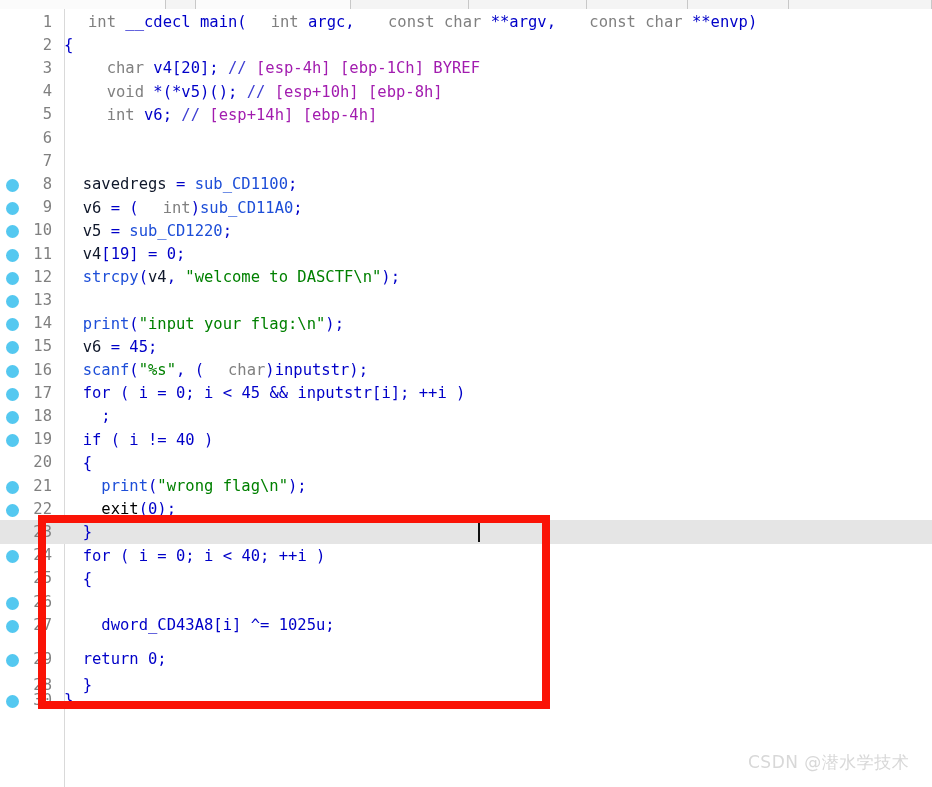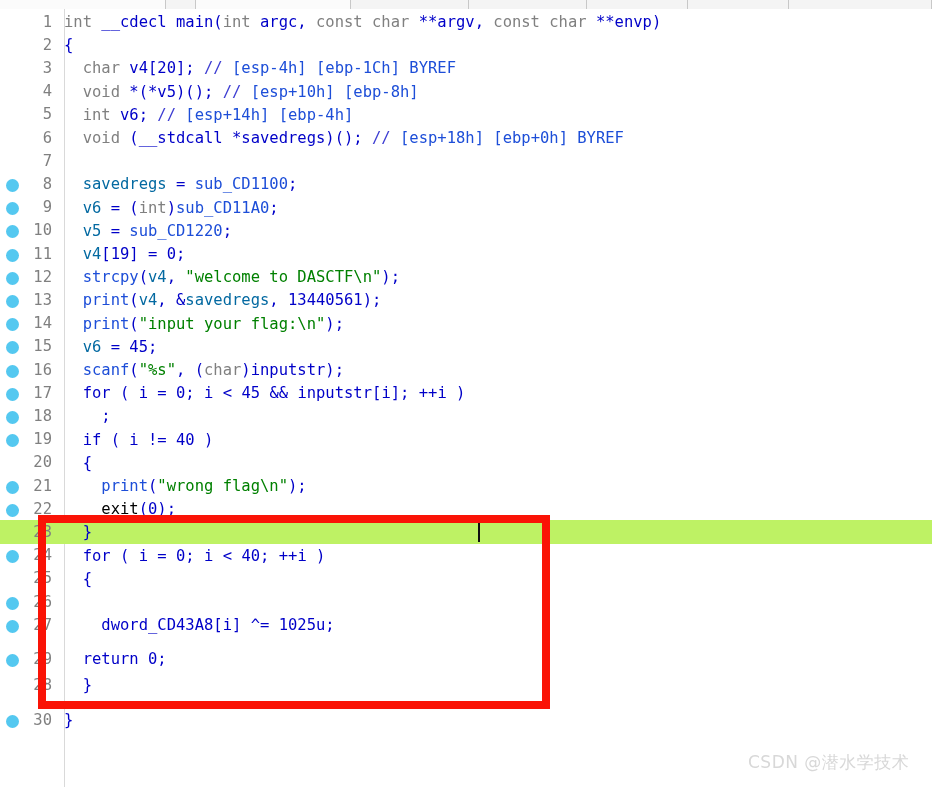--- a/index.html
+++ b/index.html
@@ -33,47 +33,47 @@
   }
   #gutter-fill{
     position:absolute;left:57px;top:0;width:7px;height:778px;
     background:#ffffff;border-right:1px solid #d9d9d9;
   }
   
   .row{
     position:absolute;left:0;width:932px;height:23.2px;
     white-space:pre;
   }
-  .row.hl{background:#bef264;}
+  .row.hl{background:#e5e5e5;}
   .bp{
     position:absolute;left:6px;top:6.5px;width:13px;height:13px;
     border-radius:50%;background:#54c8f0;
   }
   .lnum{
     position:absolute;left:0;width:52px;text-align:right;
     top:3.5px;
     font-size:15.5px;line-height:17px;
     color:#808080;
     font-family:"DejaVu Sans Mono","Liberation Mono",monospace;
   }
   .code{
     position:absolute;left:64px;top:3px;
     font-size:15.5px;line-height:18px;
     font-family:"DejaVu Sans Mono","Liberation Mono",monospace;
     letter-spacing:0px;
     color:#0000c8;
     white-space:pre;
   }
   
-  .kw   {color:#808080;}
+  .kw   {color:#808080;padding-left:24px;}
   .fn   {color:#1d4ed8;}
-  .var  {color:#0369a1;}
+  .var  {color:#0f172a;}
   .str  {color:#008000;}
   .num  {color:#0000c8;}
-  .cmt  {color:#1d4ed8;text-align:center;}
+  .cmt  {color:#a21caf;text-align:center;}
   .cmts {color:#3c3cd2;}
   .dflt {color:#0000c8;}
   .ext  {color:#000000;}
   
   #caret{
     position:absolute;left:478px;top:511px;width:1.6px;height:22px;
     background:#101010;
   }
   
   #annot{
@@ -107,44 +107,44 @@
 
 <div id="editor">
   <div id="gutter"></div>
   <div id="gutter-fill"></div>
   <div id="rows">
       <div class="row" style="top: 1px;"><div class="lnum">1</div><div class="code"><span class="kw">int </span><span class="dflt">__cdecl </span><span class="dflt">main</span><span class="dflt">(</span><span class="kw">int </span><span class="dflt">argc</span><span class="dflt">, </span><span class="kw">const char </span><span class="dflt">**argv, </span><span class="kw">const char </span><span class="dflt">**envp)</span></div></div>
       <div class="row" style="top: 24.2px;"><div class="lnum">2</div><div class="code"><span class="dflt">{</span></div></div>
       <div class="row" style="top: 47.4px;"><div class="lnum">3</div><div class="code"><span class="dflt">  </span><span class="kw">char </span><span class="dflt">v4[</span><span class="num">20</span><span class="dflt">]; </span><span class="cmts">//</span><span class="cmt"> [esp-4h] [ebp-1Ch] BYREF</span></div></div>
       <div class="row" style="top: 70.6px;"><div class="lnum">4</div><div class="code"><span class="dflt">  </span><span class="kw">void </span><span class="dflt">*(*v5)(); </span><span class="cmts">//</span><span class="cmt"> [esp+10h] [ebp-8h]</span></div></div>
       <div class="row" style="top: 93.8px;"><div class="lnum">5</div><div class="code"><span class="dflt">  </span><span class="kw">int </span><span class="dflt">v6; </span><span class="cmts">//</span><span class="cmt"> [esp+14h] [ebp-4h]</span></div></div>
-      <div class="row" style="top: 117px;"><div class="lnum">6</div><div class="code"><span class="dflt">  </span><span class="kw">void </span><span class="dflt">(__stdcall *savedregs)(); </span><span class="cmts">//</span><span class="cmt"> [esp+18h] [ebp+0h] BYREF</span></div></div>
+      <div class="row" style="top: 117px;"><div class="lnum">6</div></div>
       <div class="row" style="top: 140.2px;"><div class="lnum">7</div><div class="code"></div></div>
       <div class="row" style="top: 163.4px;"><div class="bp"></div><div class="lnum">8</div><div class="code"><span class="dflt">  </span><span class="var">savedregs</span><span class="dflt"> = </span><span class="fn">sub_CD1100</span><span class="dflt">;</span></div></div>
       <div class="row" style="top: 186.6px;"><div class="bp"></div><div class="lnum">9</div><div class="code"><span class="dflt">  </span><span class="var">v6</span><span class="dflt"> = (</span><span class="kw">int</span><span class="dflt">)</span><span class="fn">sub_CD11A0</span><span class="dflt">;</span></div></div>
       <div class="row" style="top: 209.8px;"><div class="bp"></div><div class="lnum">10</div><div class="code"><span class="dflt">  </span><span class="var">v5</span><span class="dflt"> = </span><span class="fn">sub_CD1220</span><span class="dflt">;</span></div></div>
       <div class="row" style="top: 233px;"><div class="bp"></div><div class="lnum">11</div><div class="code"><span class="dflt">  </span><span class="var">v4</span><span class="dflt">[</span><span class="num">19</span><span class="dflt">] = </span><span class="num">0</span><span class="dflt">;</span></div></div>
       <div class="row" style="top: 256.2px;"><div class="bp"></div><div class="lnum">12</div><div class="code"><span class="dflt">  </span><span class="fn">strcpy</span><span class="dflt">(</span><span class="var">v4</span><span class="dflt">, </span><span class="str">"welcome to DASCTF\n"</span><span class="dflt">);</span></div></div>
-      <div class="row" style="top: 279.4px;"><div class="bp"></div><div class="lnum">13</div><div class="code"><span class="dflt">  </span><span class="fn">print</span><span class="dflt">(</span><span class="var">v4</span><span class="dflt">, &amp;</span><span class="var">savedregs</span><span class="dflt">, </span><span class="num">13440561</span><span class="dflt">);</span></div></div>
+      <div class="row" style="top: 279.4px;"><div class="bp"></div><div class="lnum">13</div></div>
       <div class="row" style="top: 302.6px;"><div class="bp"></div><div class="lnum">14</div><div class="code"><span class="dflt">  </span><span class="fn">print</span><span class="dflt">(</span><span class="str">"input your flag:\n"</span><span class="dflt">);</span></div></div>
       <div class="row" style="top: 325.8px;"><div class="bp"></div><div class="lnum">15</div><div class="code"><span class="dflt">  </span><span class="var">v6</span><span class="dflt"> = </span><span class="num">45</span><span class="dflt">;</span></div></div>
       <div class="row" style="top: 349px;"><div class="bp"></div><div class="lnum">16</div><div class="code"><span class="dflt">  </span><span class="fn">scanf</span><span class="dflt">(</span><span class="str">"%s"</span><span class="dflt">, (</span><span class="kw">char</span><span class="dflt">)</span><span class="dflt">inputstr</span><span class="dflt">);</span></div></div>
       <div class="row" style="top: 372.2px;"><div class="bp"></div><div class="lnum">17</div><div class="code"><span class="dflt">  </span><span class="dflt">for </span><span class="dflt">( </span><span class="dflt">i</span><span class="dflt"> = </span><span class="num">0</span><span class="dflt">; </span><span class="dflt">i</span><span class="dflt"> &lt; </span><span class="num">45</span><span class="dflt"> &amp;&amp; </span><span class="dflt">inputstr</span><span class="dflt">[</span><span class="dflt">i</span><span class="dflt">]; ++</span><span class="dflt">i</span><span class="dflt"> )</span></div></div>
       <div class="row" style="top: 395.4px;"><div class="bp"></div><div class="lnum">18</div><div class="code"><span class="dflt">    ;</span></div></div>
       <div class="row" style="top: 418.6px;"><div class="bp"></div><div class="lnum">19</div><div class="code"><span class="dflt">  </span><span class="dflt">if </span><span class="dflt">( </span><span class="dflt">i</span><span class="dflt"> != </span><span class="num">40</span><span class="dflt"> )</span></div></div>
       <div class="row" style="top: 441.8px;"><div class="lnum">20</div><div class="code"><span class="dflt">  {</span></div></div>
       <div class="row" style="top: 465px;"><div class="bp"></div><div class="lnum">21</div><div class="code"><span class="dflt">    </span><span class="fn">print</span><span class="dflt">(</span><span class="str">"wrong flag\n"</span><span class="dflt">);</span></div></div>
       <div class="row" style="top: 488.2px;"><div class="bp"></div><div class="lnum">22</div><div class="code"><span class="dflt">    </span><span class="ext">exit</span><span class="dflt">(</span><span class="num">0</span><span class="dflt">);</span></div></div>
       <div class="row hl" style="top: 511.4px;"><div class="lnum">23</div><div class="code"><span class="dflt">  }</span></div></div>
       <div class="row" style="top: 534.6px;"><div class="bp"></div><div class="lnum">24</div><div class="code"><span class="dflt">  </span><span class="dflt">for </span><span class="dflt">( </span><span class="dflt">i</span><span class="dflt"> = </span><span class="num">0</span><span class="dflt">; </span><span class="dflt">i</span><span class="dflt"> &lt; </span><span class="num">40</span><span class="dflt">; ++</span><span class="dflt">i</span><span class="dflt"> )</span></div></div>
       <div class="row" style="top: 557.8px;"><div class="lnum">25</div><div class="code"><span class="dflt">  {</span></div></div>
       <div class="row" style="top: 581px; text-decoration: underline;"><div class="bp"></div><div class="lnum">26</div></div>
       <div class="row" style="top: 604.2px;"><div class="bp"></div><div class="lnum">27</div><div class="code"><span class="dflt">    </span><span class="dflt">dword_CD43A8</span><span class="dflt">[</span><span class="dflt">i</span><span class="dflt">] ^= </span><span class="num">1025u</span><span class="dflt">;</span></div></div>
       <div class="row" style="top: 627.4px; margin-top: 37px;"><div class="lnum">28</div><div class="code"><span class="dflt">  }</span></div></div>
       <div class="row" style="top: 638px; text-decoration: underline;"><div class="bp"></div><div class="lnum">29</div><div class="code"><span class="dflt">  </span><span class="dflt">return </span><span class="num">0</span><span class="dflt">;</span></div></div>
-      <div class="row" style="top: 699px;"><div class="bp"></div><div class="lnum">30</div><div class="code"><span class="dflt">}</span></div></div>
+      <div class="row" style="top: 679px;"><div class="bp"></div><div class="lnum">30</div><div class="code"><span class="dflt">}</span></div></div>
     </div>
   <div id="caret" style="left: 478px;"></div>
 </div>
 
 <div id="annot" style="left: 38px; top: 515px; width: 512px; height: 194px; border-width: 8px; border-color: rgb(250, 19, 6);"></div>
 
 <div id="wm">CSDN @潜水学技术</div>
 
 </body></html>

